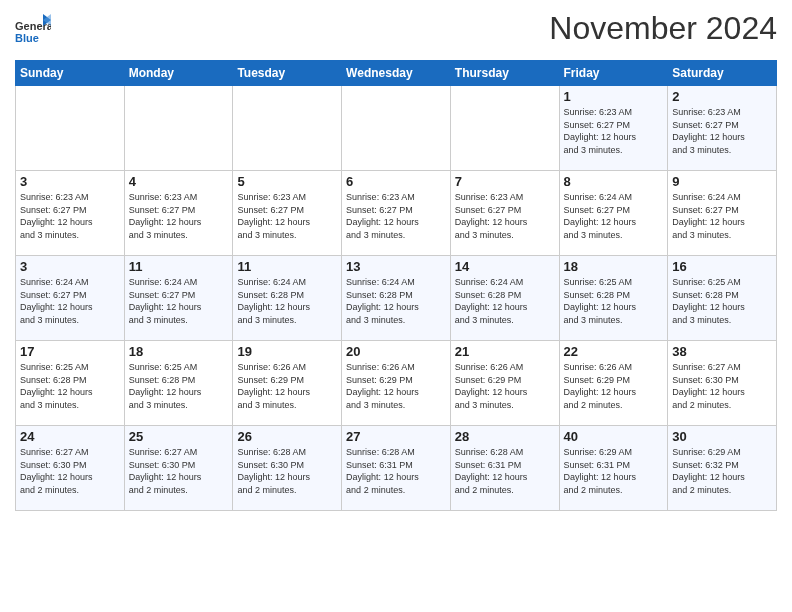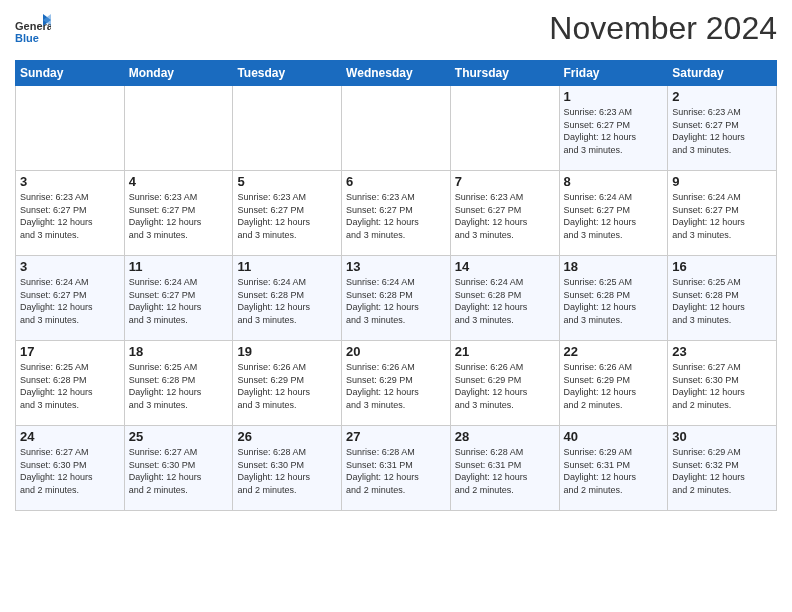--- a/index.html
+++ b/index.html
@@ -172,21 +172,21 @@
           </td>
           <td>
             <span class="day-num">21</span>
             <div class="day-info">Sunrise: 6:26 AM<br>Sunset: 6:29 PM<br>Daylight: 12 hours<br>and 3 minutes.</div>
           </td>
           <td>
             <span class="day-num">22</span>
             <div class="day-info">Sunrise: 6:26 AM<br>Sunset: 6:29 PM<br>Daylight: 12 hours<br>and 2 minutes.</div>
           </td>
           <td>
-            <span class="day-num">23</span>
+            <span class="day-num">38</span>
             <div class="day-info">Sunrise: 6:27 AM<br>Sunset: 6:30 PM<br>Daylight: 12 hours<br>and 2 minutes.</div>
           </td>
         </tr>
         <tr>
           <td>
             <span class="day-num">24</span>
             <div class="day-info">Sunrise: 6:27 AM<br>Sunset: 6:30 PM<br>Daylight: 12 hours<br>and 2 minutes.</div>
           </td>
           <td>
             <span class="day-num">25</span>

